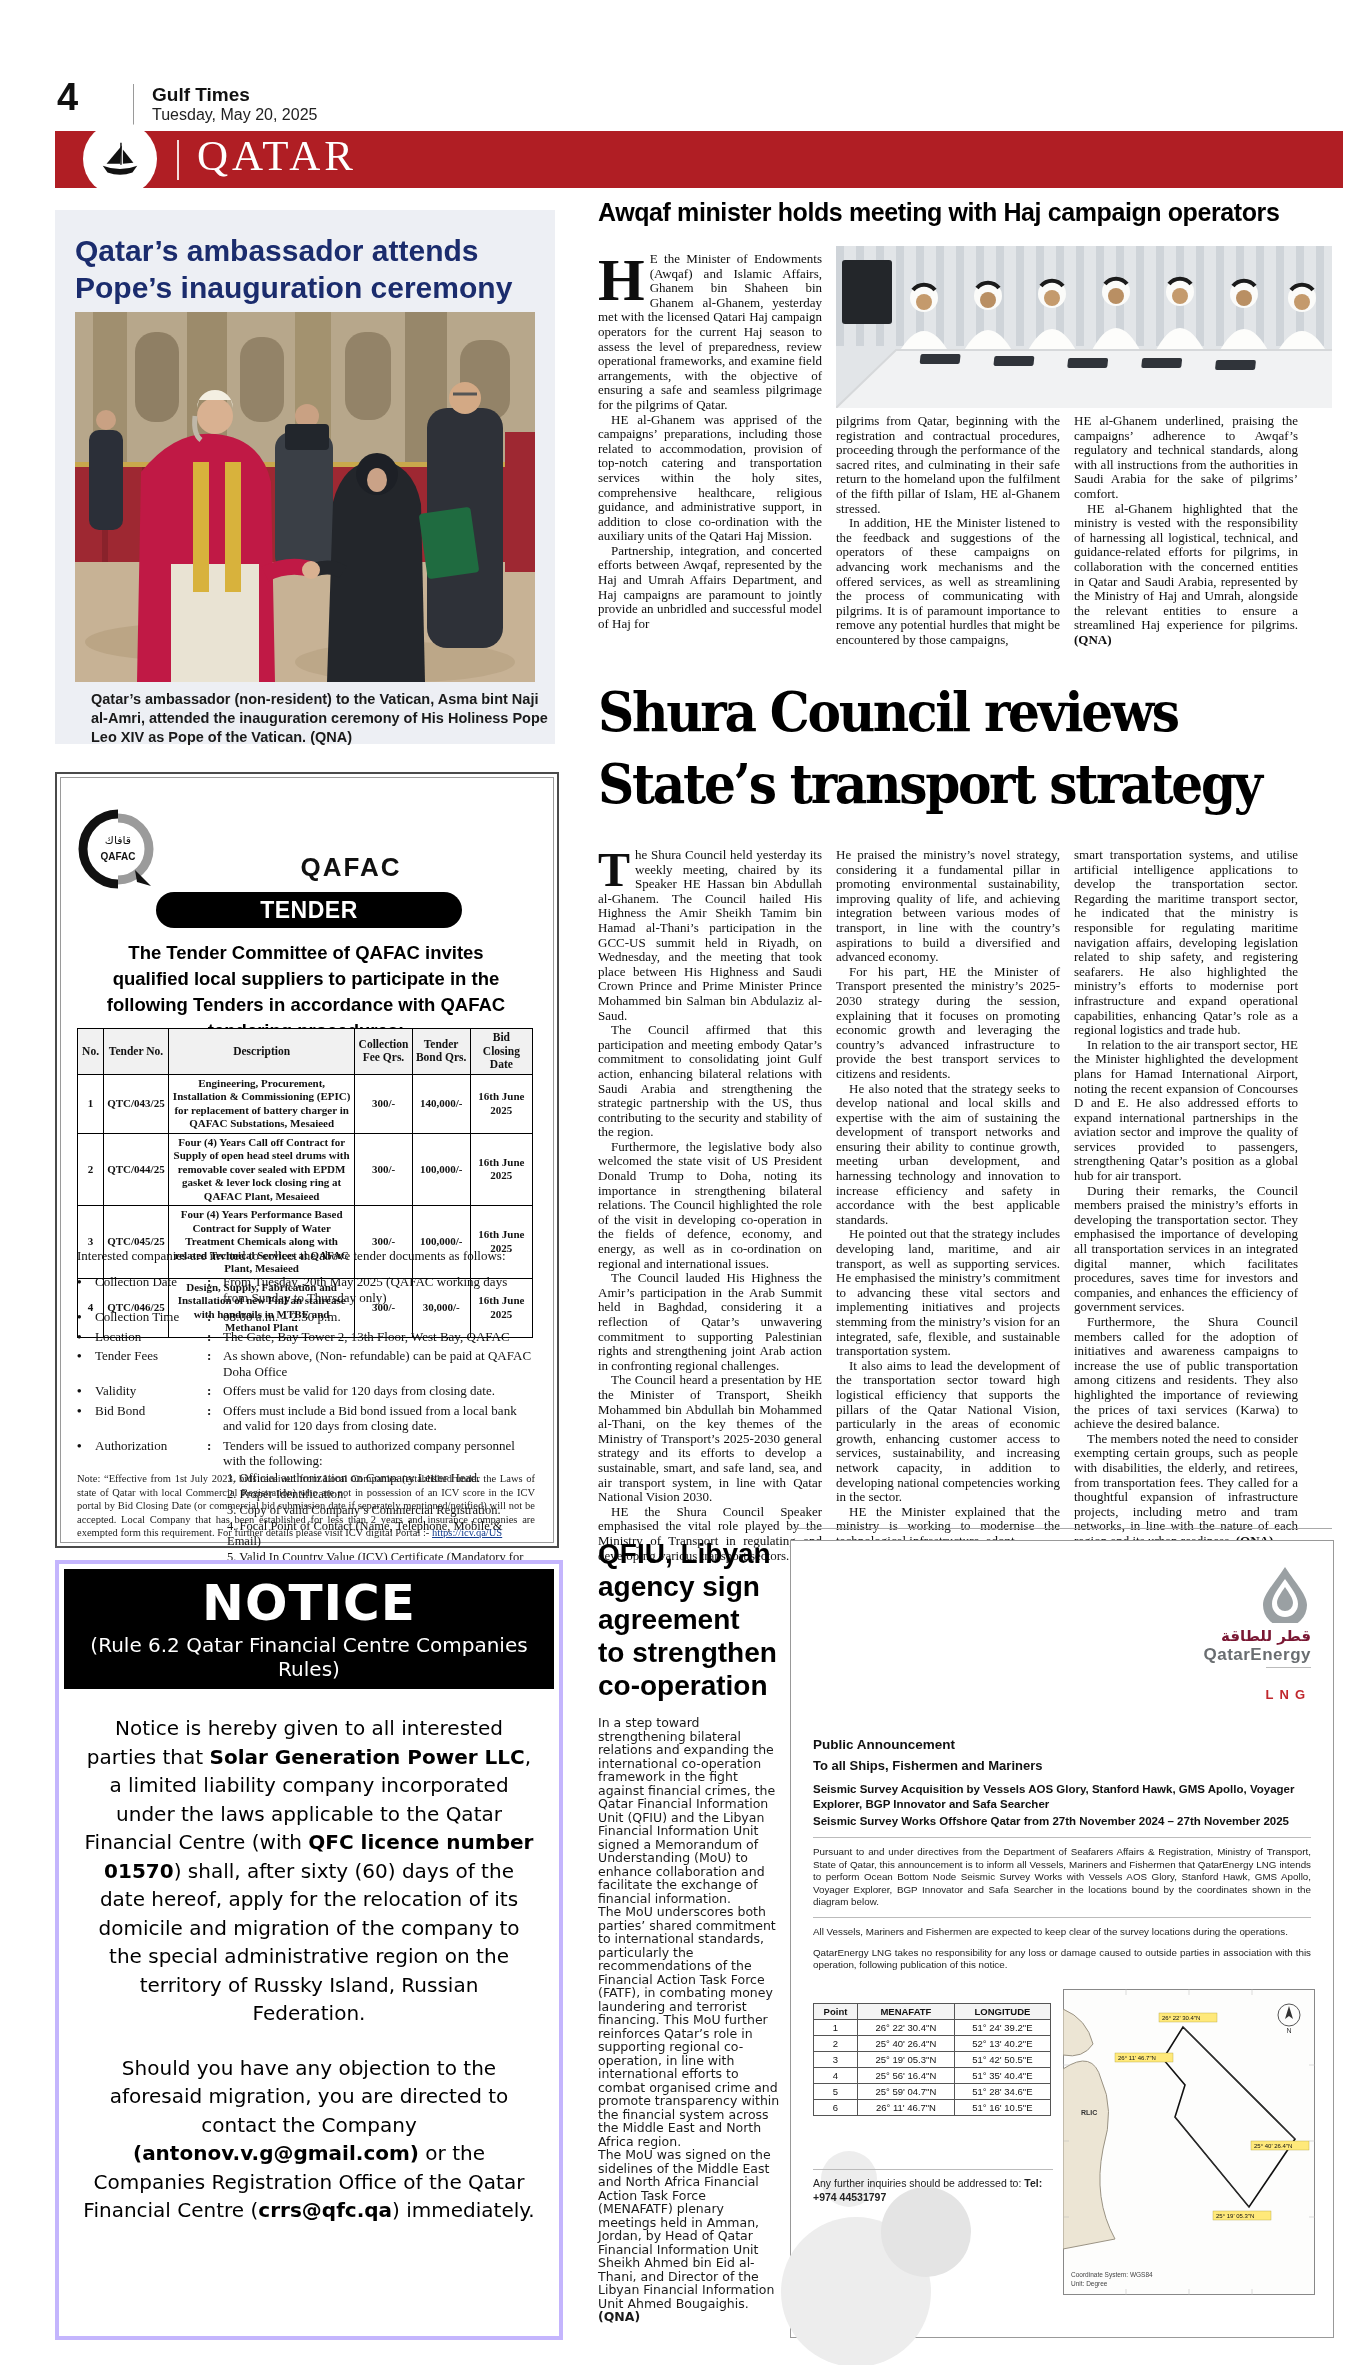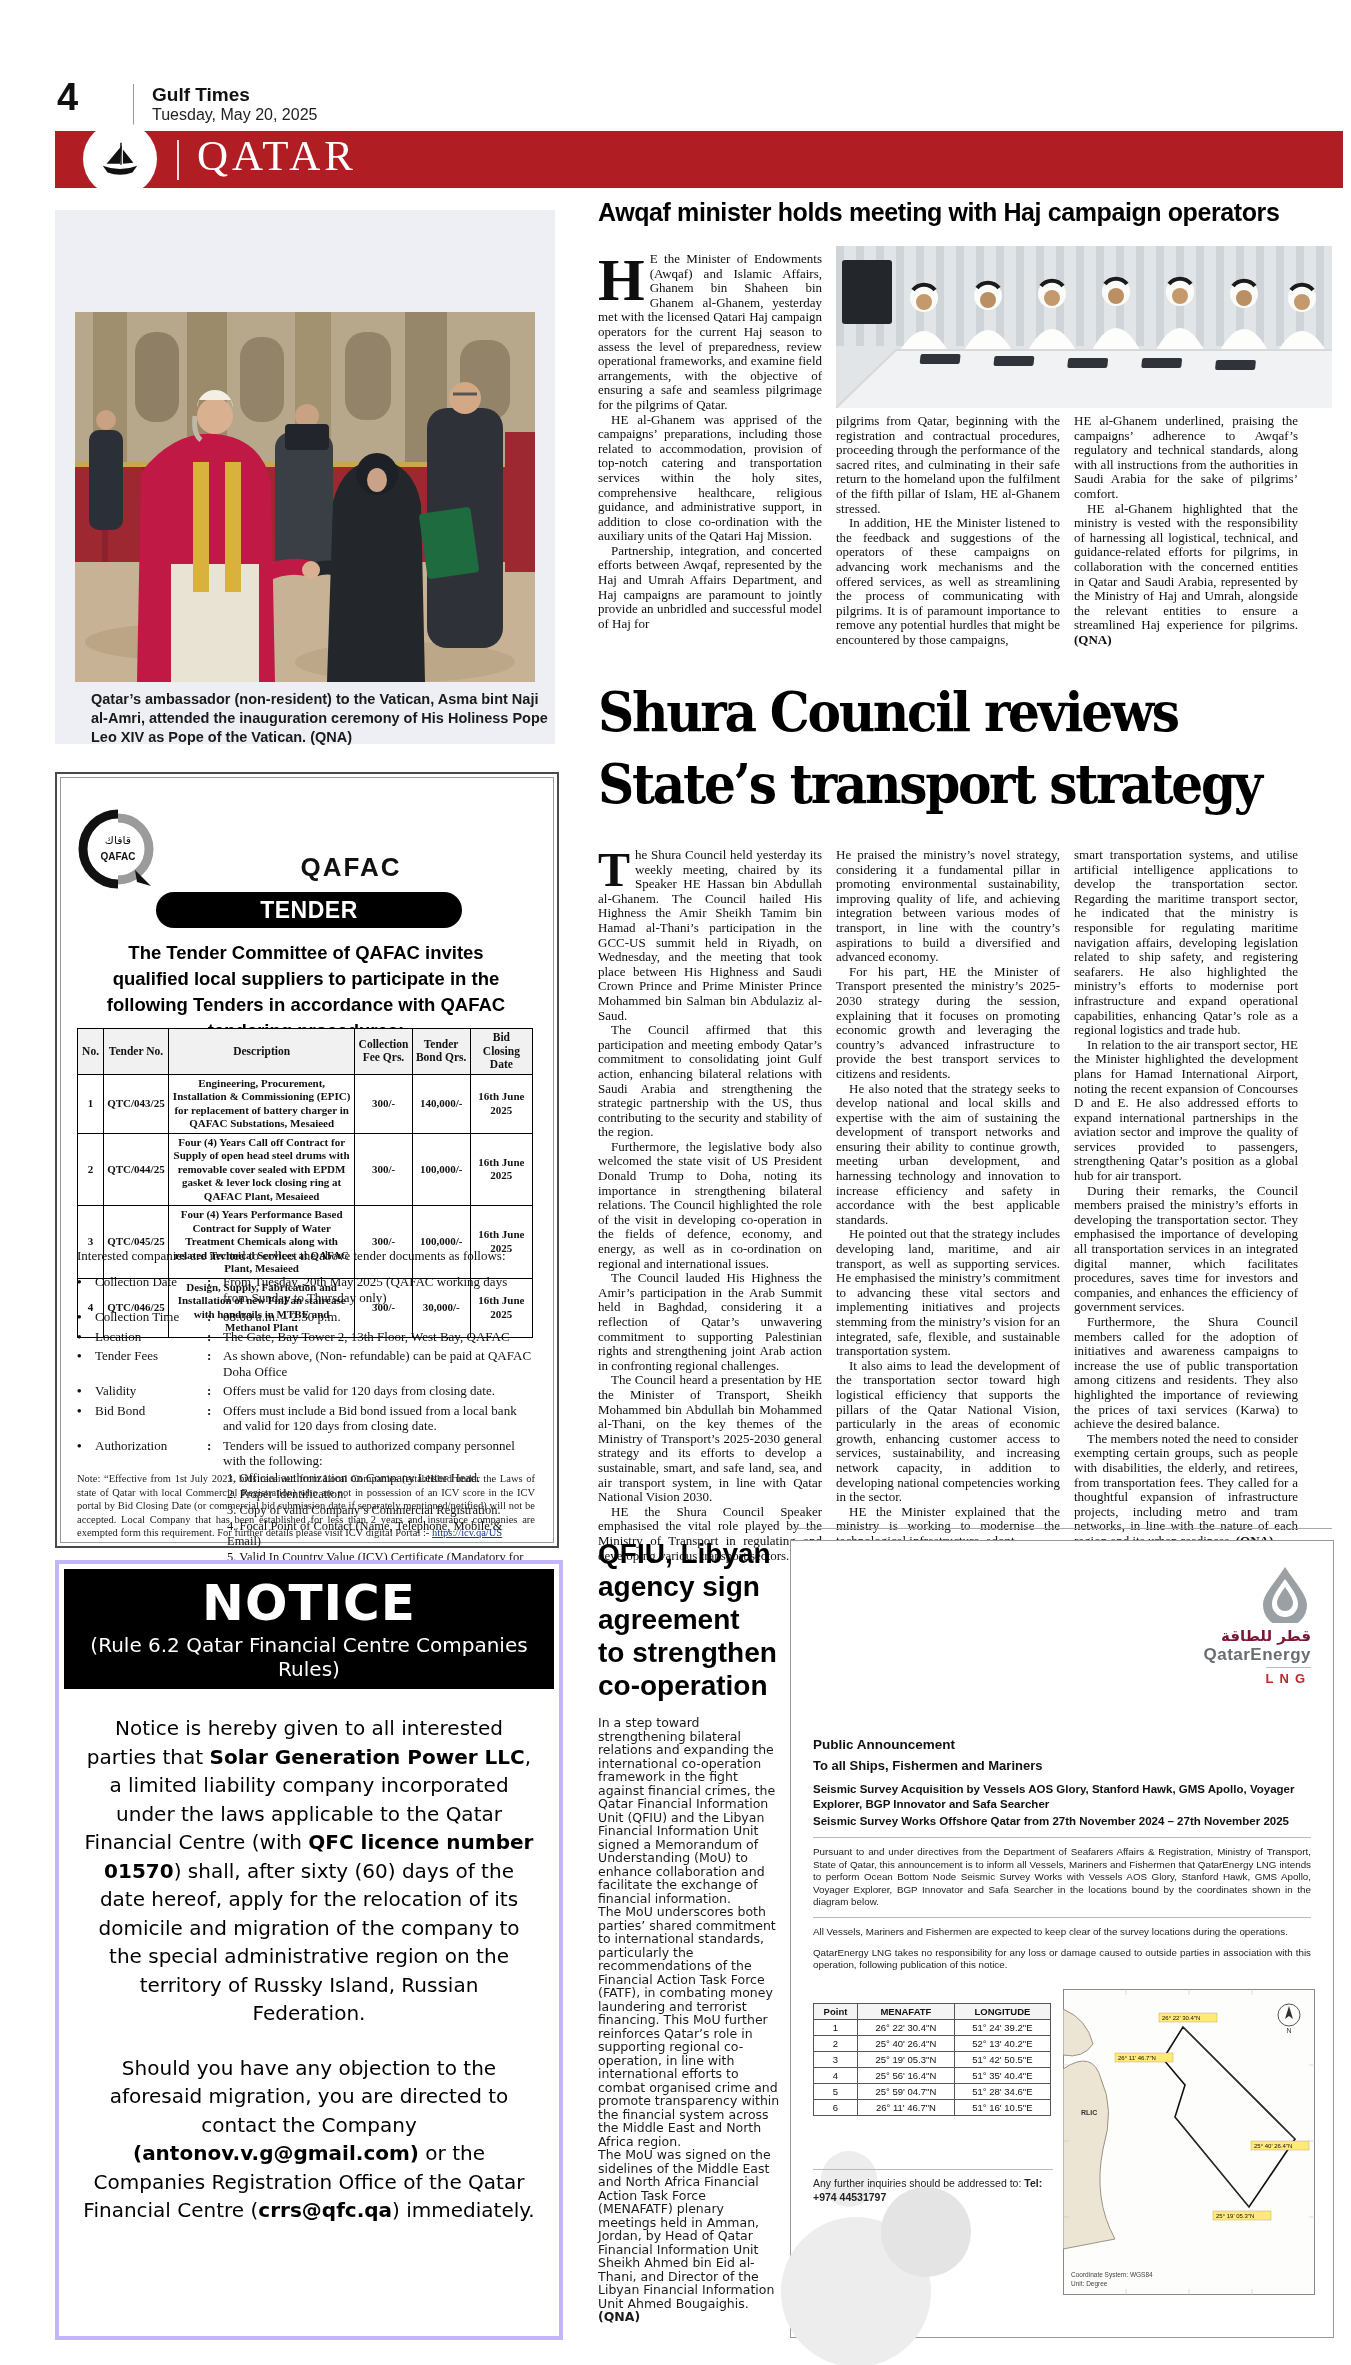--- a/index.html
+++ b/index.html
@@ -77,21 +77,21 @@
   .qfiu-b{font:400 12.5px/13.5px "DejaVu Sans",sans-serif;color:#1a1a1a;text-align:left;}
   .qfiu-b p{margin:0;}
   .qfiu-b .qna{font-weight:800;}
 
   
   .lng{border:1px solid #999;background:#fff;}
   .lng-logo{text-align:right;}
   .lng-ar{font:700 15px "DejaVu Sans",sans-serif;color:#7a1733;margin-top:4px;}
   .lng-en{font:700 17px "Liberation Sans",sans-serif;color:#6a6e71;letter-spacing:.5px;}
   .lng-sub{font:800 13px "Liberation Sans",sans-serif;color:#c0272d;letter-spacing:6px;margin-top:2px;
-           border-top:1px solid #bbb;padding-top:3px;display:inline-block;}
+           border-top:1px solid #bbb;padding-top:19px;display:inline-block;}
   .lng-t1{font:800 13.5px "Liberation Sans",sans-serif;}
   .lng-t2{font:800 13px "Liberation Sans",sans-serif;margin-top:6px;}
   .lng-s{font:700 11.5px/15px "Liberation Sans",sans-serif;margin-top:9px;}
   .lng-p{font:400 9.8px/12.6px "Liberation Sans",sans-serif;text-align:justify;color:#222;margin-top:8px;}
   table.geo{border-collapse:collapse;font:400 9.5px/12px "Liberation Sans",sans-serif;width:238px;}
   table.geo th,table.geo td{border:1px solid #555;text-align:center;padding:1.5px 3px;}
   table.geo th{font-weight:700;background:#f4f4f4;}
   .lng-inq{font:400 10.5px/14px "Liberation Sans",sans-serif;color:#222;}
   .lng-inq b{font-weight:700;}
   .bubble{position:absolute;border-radius:50%;background:#ededed;}
@@ -116,20 +116,21 @@
         <path d="M10 29 L26 10 L24 29 Z" fill="#111"></path>
         <path d="M27 14 L38 28 L27 29 Z" fill="#111"></path>
         <path d="M6 31 Q24 38 42 31 L37 38 Q24 43 11 38 Z" fill="#111"></path>
       </svg>
     </div>
     <div class="sep"></div>
     <div class="sect">QATAR</div>
   </div>
 
   <div class="abs popebox" style="left:55px;top:210px;width:500px;height:534px;">
+    <div class="abs pope-h" style="left:20px;top:22px;width:462px;">Qatar’s ambassador attends Pope’s inauguration ceremony</div>
     <div class="abs" style="left:20px;top:102px;width:460px;height:370px;">
       <svg width="460" height="370" viewBox="0 0 460 370" preserveAspectRatio="none">
         <rect width="460" height="370" fill="#b7a78b"></rect>
         <rect x="18" y="0" width="34" height="180" fill="#a08f6f"></rect>
         <rect x="112" y="0" width="40" height="170" fill="#9c8b6b"></rect>
         <rect x="220" y="0" width="36" height="165" fill="#a3926f"></rect>
         <rect x="330" y="0" width="42" height="160" fill="#97876a"></rect>
         <rect x="60" y="20" width="44" height="90" rx="20" fill="#6f5f46" opacity=".55"></rect>
         <rect x="165" y="25" width="44" height="85" rx="20" fill="#6f5f46" opacity=".5"></rect>
         <rect x="270" y="20" width="46" height="88" rx="20" fill="#6f5f46" opacity=".5"></rect>

